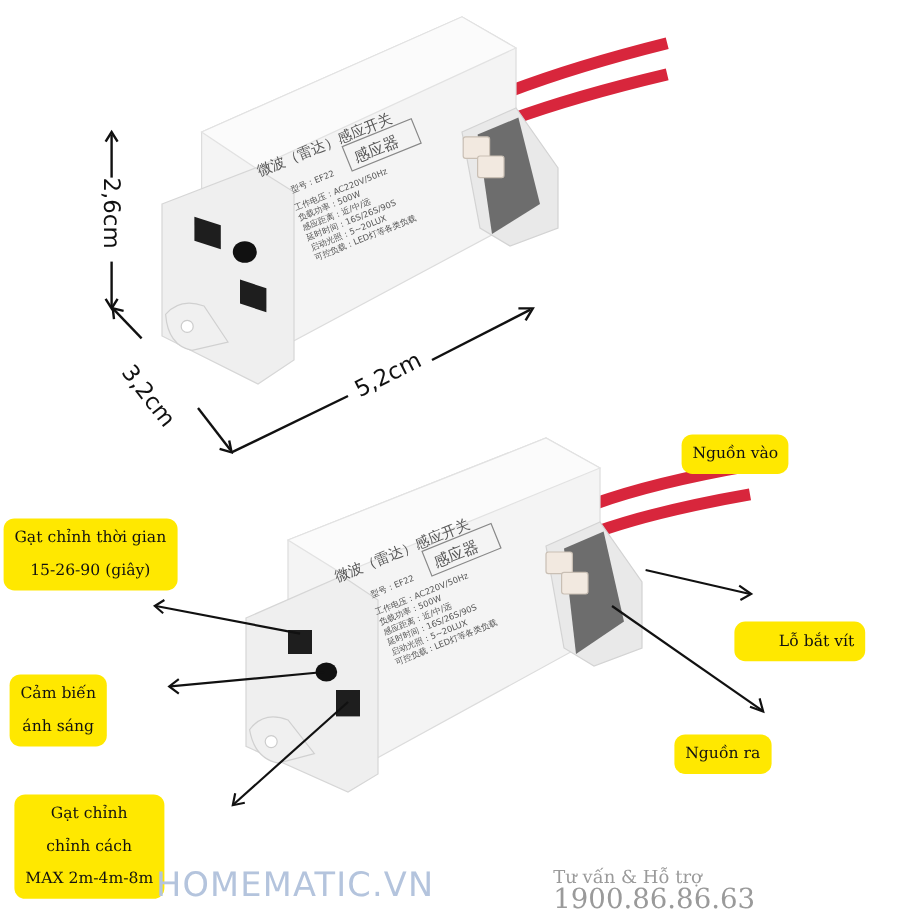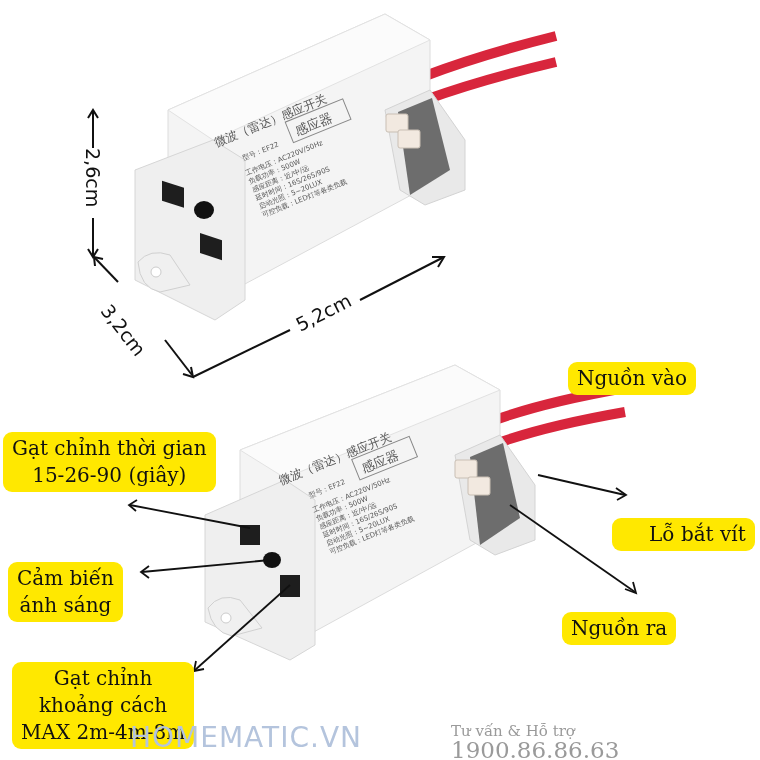--- a/index.html
+++ b/index.html
@@ -4,27 +4,27 @@
 <style>
   html, body { margin:0; padding:0; background:#ffffff; }
   body { width:760px; height:760px; position:relative; overflow:hidden; font-family:"DejaVu Serif", serif; }
   .abs { position:absolute; }
 
   
   .dim { position:absolute; font-family:"DejaVu Sans", sans-serif; font-size:19px; color:#111; white-space:nowrap; }
 
   
   .callout { position:absolute; background:#ffe800; border-radius:9px; color:#111;
-             font-family:"DejaVu Serif", serif; font-size:20px; line-height:27px;
+             font-family:"DejaVu Serif", serif; font-size:13px; line-height:27px;
              text-align:center; padding:3px 9px; white-space:nowrap; }
   svg text { font-family:"DejaVu Sans", sans-serif; }
 
   .brand { position:absolute; left:130px; top:716px; font-family:"DejaVu Sans", sans-serif;
            font-size:28px; letter-spacing:1px; color:#b4c4dd; line-height:44px; white-space:nowrap; }
-  .support { position:absolute; left:451px; top:723px; font-family:"DejaVu Serif", serif; color:#9a9a9a; line-height:16px; }
+  .support { position:absolute; left:461px; top:723px; font-family:"DejaVu Serif", serif; color:#9a9a9a; line-height:16px; }
   .support .s1 { font-size:15px; display:block; }
   .support .s2 { font-size:23px; display:block; line-height:22px; }
 </style>
 </head>
 <body>
 
 <svg class="abs" style="left:0;top:0" width="760" height="380" viewBox="0 0 760 380">
 
   <g>
     <path d="M425 76 Q480 55 556 36" stroke="#d8263c" stroke-width="10" fill="none" stroke-linecap="butt"></path>
@@ -134,21 +134,21 @@
   <div>15-26-90 (giây)</div>
 </div>
 
 <div class="callout" style="left:8px;top:562px;">
   <div>Cảm biến</div>
   <div>ánh sáng</div>
 </div>
 
 <div class="callout" style="left:12px;top:662px;">
   <div>Gạt chỉnh</div>
-  <div>khoảng cách</div>
+  <div>chỉnh cách</div>
   <div>MAX 2m-4m-8m</div>
 </div>
 
 <div class="callout" style="left:568px;top:362px;">
   <div>Nguồn vào</div>
 </div>
 
 <div class="callout" style="left:612px;top:518px;padding-left:37px;">
   <div>Lỗ bắt vít</div>
 </div>

